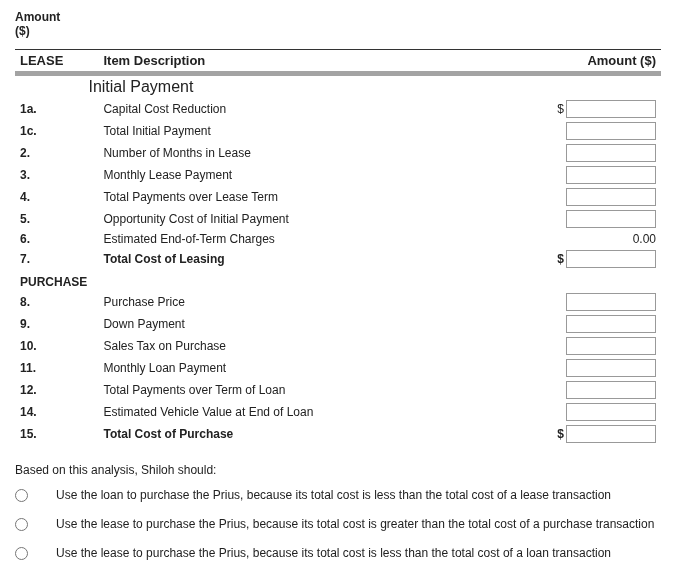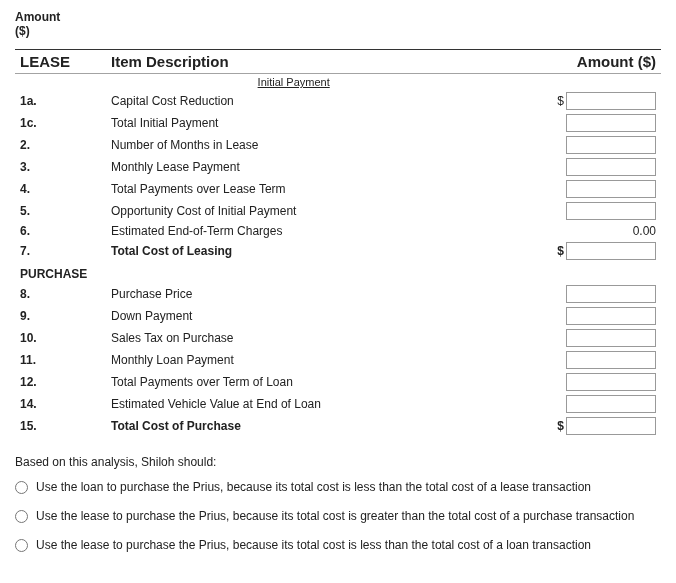--- a/index.html
+++ b/index.html
@@ -16,46 +16,45 @@
       font-weight: bold;
       margin-bottom: 11px;
       padding-right: 5px;
     }
     table {
       width: 100%;
       border-collapse: collapse;
     }
     table thead tr th {
       border-top: 1px solid #333;
-      border-bottom: 1px solid #a3a3a3;
+      border-bottom: 5px solid #a3a3a3;
       padding: 3px 5px;
       text-align: left;
       font-weight: bold;
-      font-size: 15px;
+      font-size: 13px;
     }
     table thead tr th.amount-col {
       white-space: nowrap;
     }
     table tbody tr td {
       padding: 2px 5px;
       vertical-align: middle;
       font-size: 12px;
     }
     .section-header td {
       font-weight: bold;
       padding-top: 5px;
       padding-bottom: 2px;
       font-size: 12px;
     }
     .sub-header td {
-      text-align: center;
+      text-align: left;
       font-style: normal;
-      font-size: 11px;
+      font-size: 16px;
       padding-top: 2px;
-      text-decoration: underline;
     }
     .row-num {
       width: 30px;
       font-weight: bold;
       vertical-align: middle;
     }
     .item-desc {
       width: 320px;
       padding-left: 20px;
     }
@@ -92,20 +91,21 @@
       margin-bottom: 12px;
       gap: 8px;
     }
     .radio-option input[type="radio"] {
       margin-top: 2px;
       flex-shrink: 0;
     }
     .radio-option label {
       font-size: 12px;
       line-height: 1.4;
+      margin-left: 20px;
     }
   </style>
 </head>
 <body>
 
 <div class="amount-header">
   <span>Amount</span><br>
   <span>($)</span>
 </div>
 

